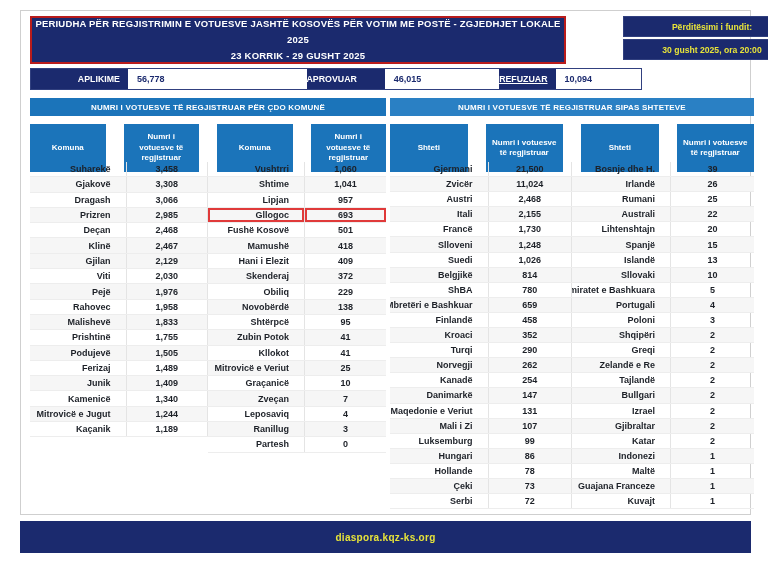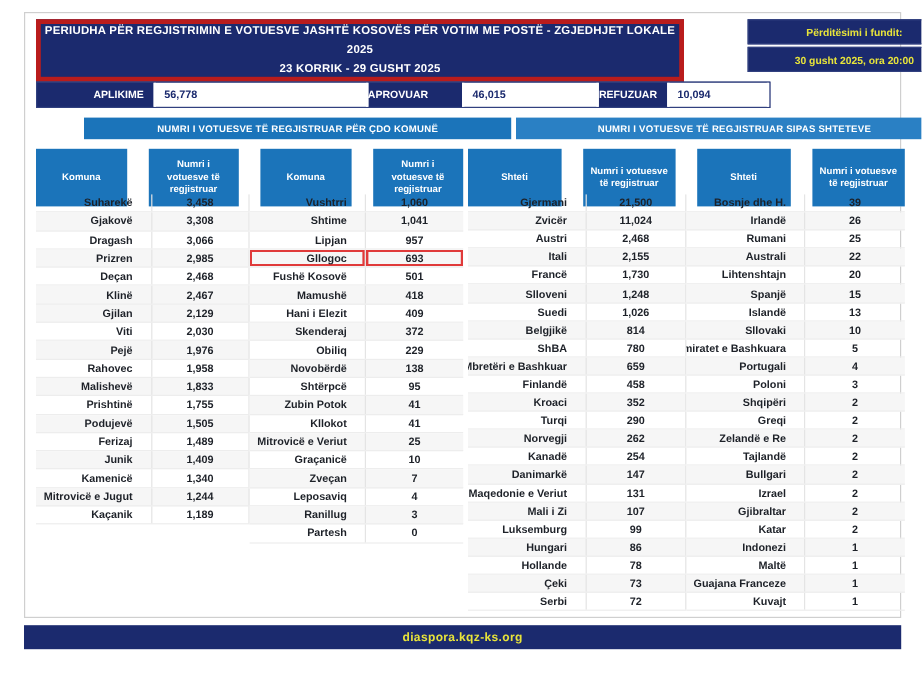--- a/index.html
+++ b/index.html
@@ -13,21 +13,21 @@
   .frame {
     position:absolute; left:20px; top:10px; width:729px; height:503px;
     border:1px solid #cfcfcf; background:#ffffff;
   }
   
   .titlebar {
     position:absolute; left:30px; top:16px; width:532px; height:44px;
     background:var(--navy); color:#ffffff;
     display:flex; flex-direction:column; justify-content:center; 
     font-size:9.5px; letter-spacing:.2px; text-align:center; line-height:1.7;
-    border:4px solid #b91c1c;
+    border:2px solid #b91c1c;
   }
   .updatebox {
     position:absolute; left:576px; top:16px; width:178px; height:44px;
     display:flex; flex-direction:column; gap:2px;padding-left:47px;
   }
   .updatebox .u-row {
     flex:1; background:var(--navy); color:var(--yellow);
     display:flex; align-items:center; justify-content:center;
     font-size:8.6px; border:1px solid #31407f;
   }
@@ -41,26 +41,26 @@
     color:#ffffff; font-size:8.8px; display:flex; align-items:center;
     justify-content:flex-end; padding-right:8px;
   }
   .stat-val {
     background:#ffffff; color:var(--navy); font-size:9px;
     display:flex; align-items:center; padding-left:7px;
     border-left:2px solid #ffffff; border-right:2px solid #ffffff;
   }
   .w-l1{width:105px;} .w-v1{width:198px;}
   .w-l2{flex:1;} .w-v2{width:122px;margin-left:20px;}
-  .w-l3{flex:1;} .w-v3{width:88px;}
+  .w-l3{flex:1;text-decoration:underline;} .w-v3{width:88px;}
   
   .secbar {
     position:absolute; top:98px; height:18px;
     color:#ffffff; font-size:8px; letter-spacing:.2px;
-    display:flex; align-items:center; justify-content:center;margin-left:40px;
+    display:flex; align-items:center; justify-content:center;
   }
   .sec1 { left:30px; width:356px; background:var(--blue); }
   .sec2 { left:390px; width:364px; background:var(--blue2); }
   
   .thead {
     position:absolute; top:124px; height:48px;
     display:grid; grid-template-columns:repeat(4,1fr); gap:18px; background:#ffffff;
   }
   .thead.t1 { left:30px; width:356px; }
   .thead.t2 { left:390px; width:364px; }
@@ -82,21 +82,21 @@
   .cell {
     flex:1; display:flex; align-items:center; box-sizing:border-box;
     font-size:9px; color:#1d2128; overflow:hidden; white-space:nowrap;
   }
   .cell.name { justify-content:flex-end; padding-right:15px; border-right:1px solid #e4e4e4; }
   .cell.val  { justify-content:center; border-right:1px solid #e4e4e4; }
   .tbody-col:last-child .cell.val { border-right:none; }
   .row.hl .cell { box-shadow:inset 0 0 0 2px var(--highlight); }
   
   .footer {
-    position:absolute; left:20px; top:521px; width:731px; height:20px;
+    position:absolute; left:20px; top:521px; width:731px; height:32px;
     background:var(--navy); color:var(--yellow);
     display:flex; align-items:center; justify-content:center;
     font-size:10px; letter-spacing:.3px;
   }
 </style>
 </head>
 <body>
 
 <div class="page">
 

